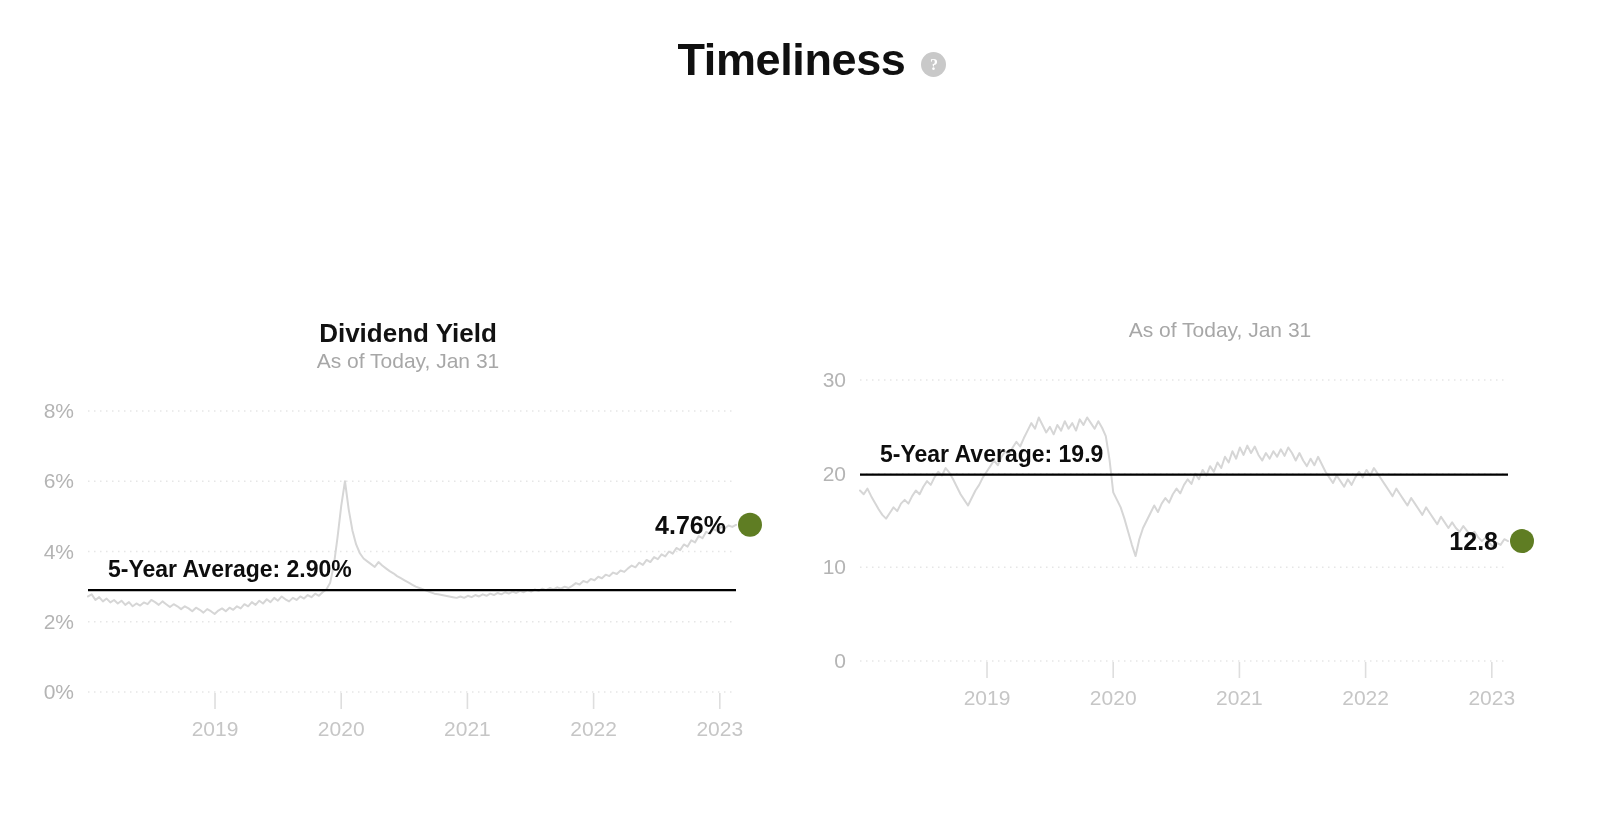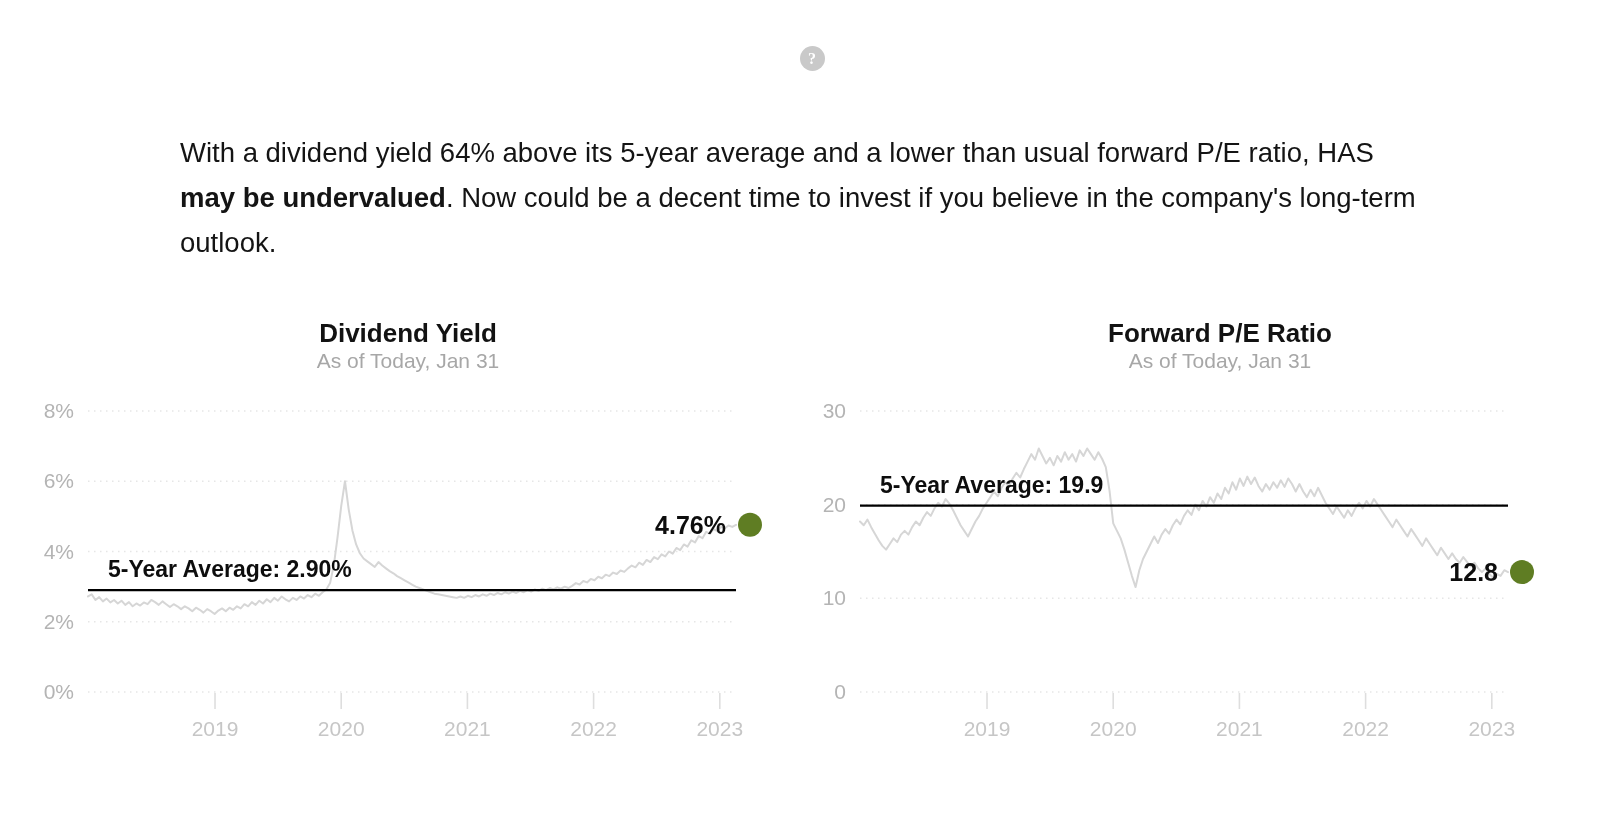--- a/index.html
+++ b/index.html
@@ -94,26 +94,24 @@
     height: 340px;
   }
   .plot-svg { display: block; }
 </style>
 </head>
 <body>
 
 <div id="page">
 
   <div class="page-header">
+    <div class="page-title">Timeliness</div>
     <div class="help-icon">?</div>
   </div>
 
-  <div class="summary">
-    <span>With a dividend yield 64% above its 5-year average and a lower than usual forward P/E ratio, HAS </span><b>may be undervalued</b><span>. Now could be a decent time to invest if you believe in the company's long-term outlook.</span>
-  </div>
 
   <div class="charts">
 
     <div class="chart-panel">
       <div class="chart-head">
         <div class="chart-title">Dividend Yield</div>
         <div class="chart-sub">As of Today, Jan 31</div>
       </div>
       <div class="plot-wrap">
         <svg class="plot-svg" id="svg-0" width="812" height="340" viewBox="0 0 812 340">
@@ -141,21 +139,20 @@
             <line x1="88" x2="736" y1="193.1375" y2="193.1375" stroke="#000000" stroke-width="2.4"></line>
             <text x="108" y="180.1375" text-anchor="start" fill="#0d0d0d" font-size="23" font-weight="700" font-family="&quot;Liberation Sans&quot;, sans-serif">5-Year Average: 2.90%</text>
             <circle cx="750" cy="127.805" r="12" fill="#5f7d23"></circle>
             <text x="726" y="136.805" text-anchor="end" fill="#0d0d0d" font-size="25" font-weight="700" font-family="&quot;Liberation Sans&quot;, sans-serif">4.76%</text>
           </svg>
       </div>
     </div>
 
     <div class="chart-panel">
       <div class="chart-head">
-        <div class="chart-title">Forward P/E Ratio</div>
         <div class="chart-sub">As of Today, Jan 31</div>
       </div>
       <div class="plot-wrap">
         <svg class="plot-svg" id="svg-1" width="812" height="340" viewBox="0 0 812 340">
             <line x1="48" x2="696" y1="295" y2="295" stroke="#e6e6e6" stroke-width="1.5" stroke-dasharray="1.5 4.5"></line>
             <text x="34" y="302" text-anchor="end" fill="#b4b4b4" font-size="21" font-family="&quot;Liberation Sans&quot;, sans-serif">0</text>
             <line x1="48" x2="696" y1="201.33333333333334" y2="201.33333333333334" stroke="#e6e6e6" stroke-width="1.5" stroke-dasharray="1.5 4.5"></line>
             <text x="34" y="208.33333333333334" text-anchor="end" fill="#b4b4b4" font-size="21" font-family="&quot;Liberation Sans&quot;, sans-serif">10</text>
             <line x1="48" x2="696" y1="107.66666666666669" y2="107.66666666666669" stroke="#e6e6e6" stroke-width="1.5" stroke-dasharray="1.5 4.5"></line>
             <text x="34" y="114.66666666666669" text-anchor="end" fill="#b4b4b4" font-size="21" font-family="&quot;Liberation Sans&quot;, sans-serif">20</text>

